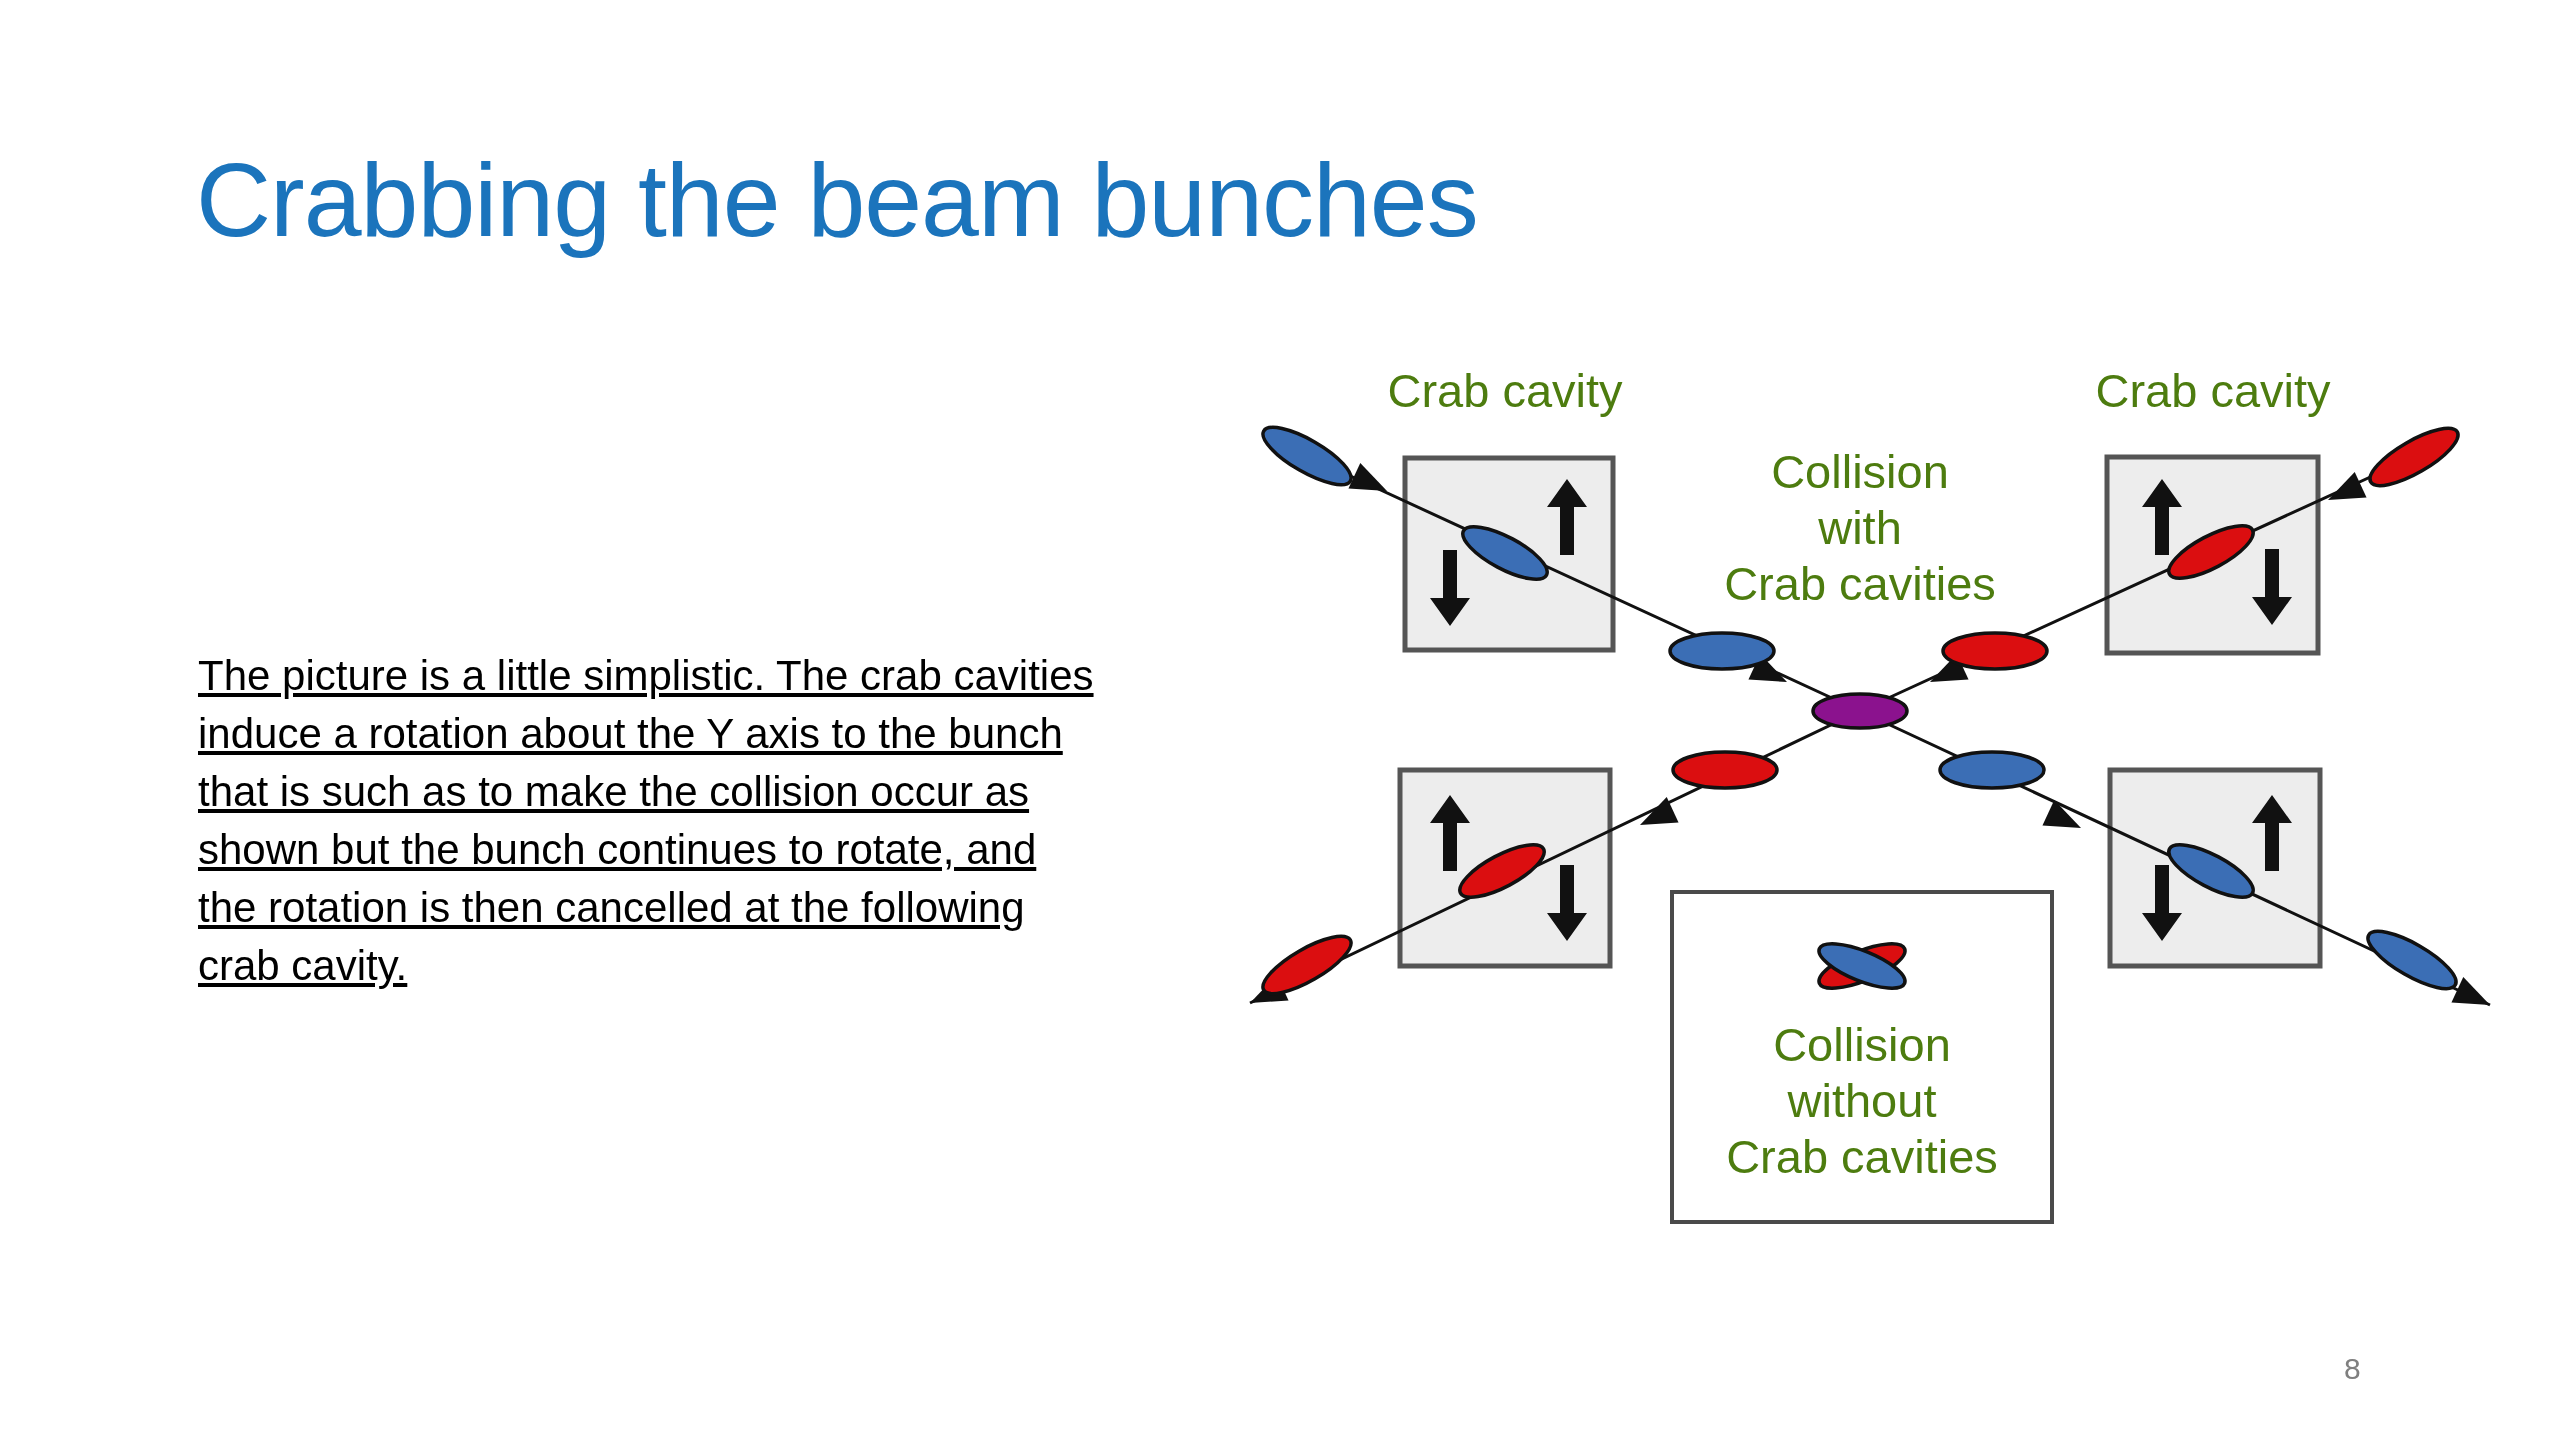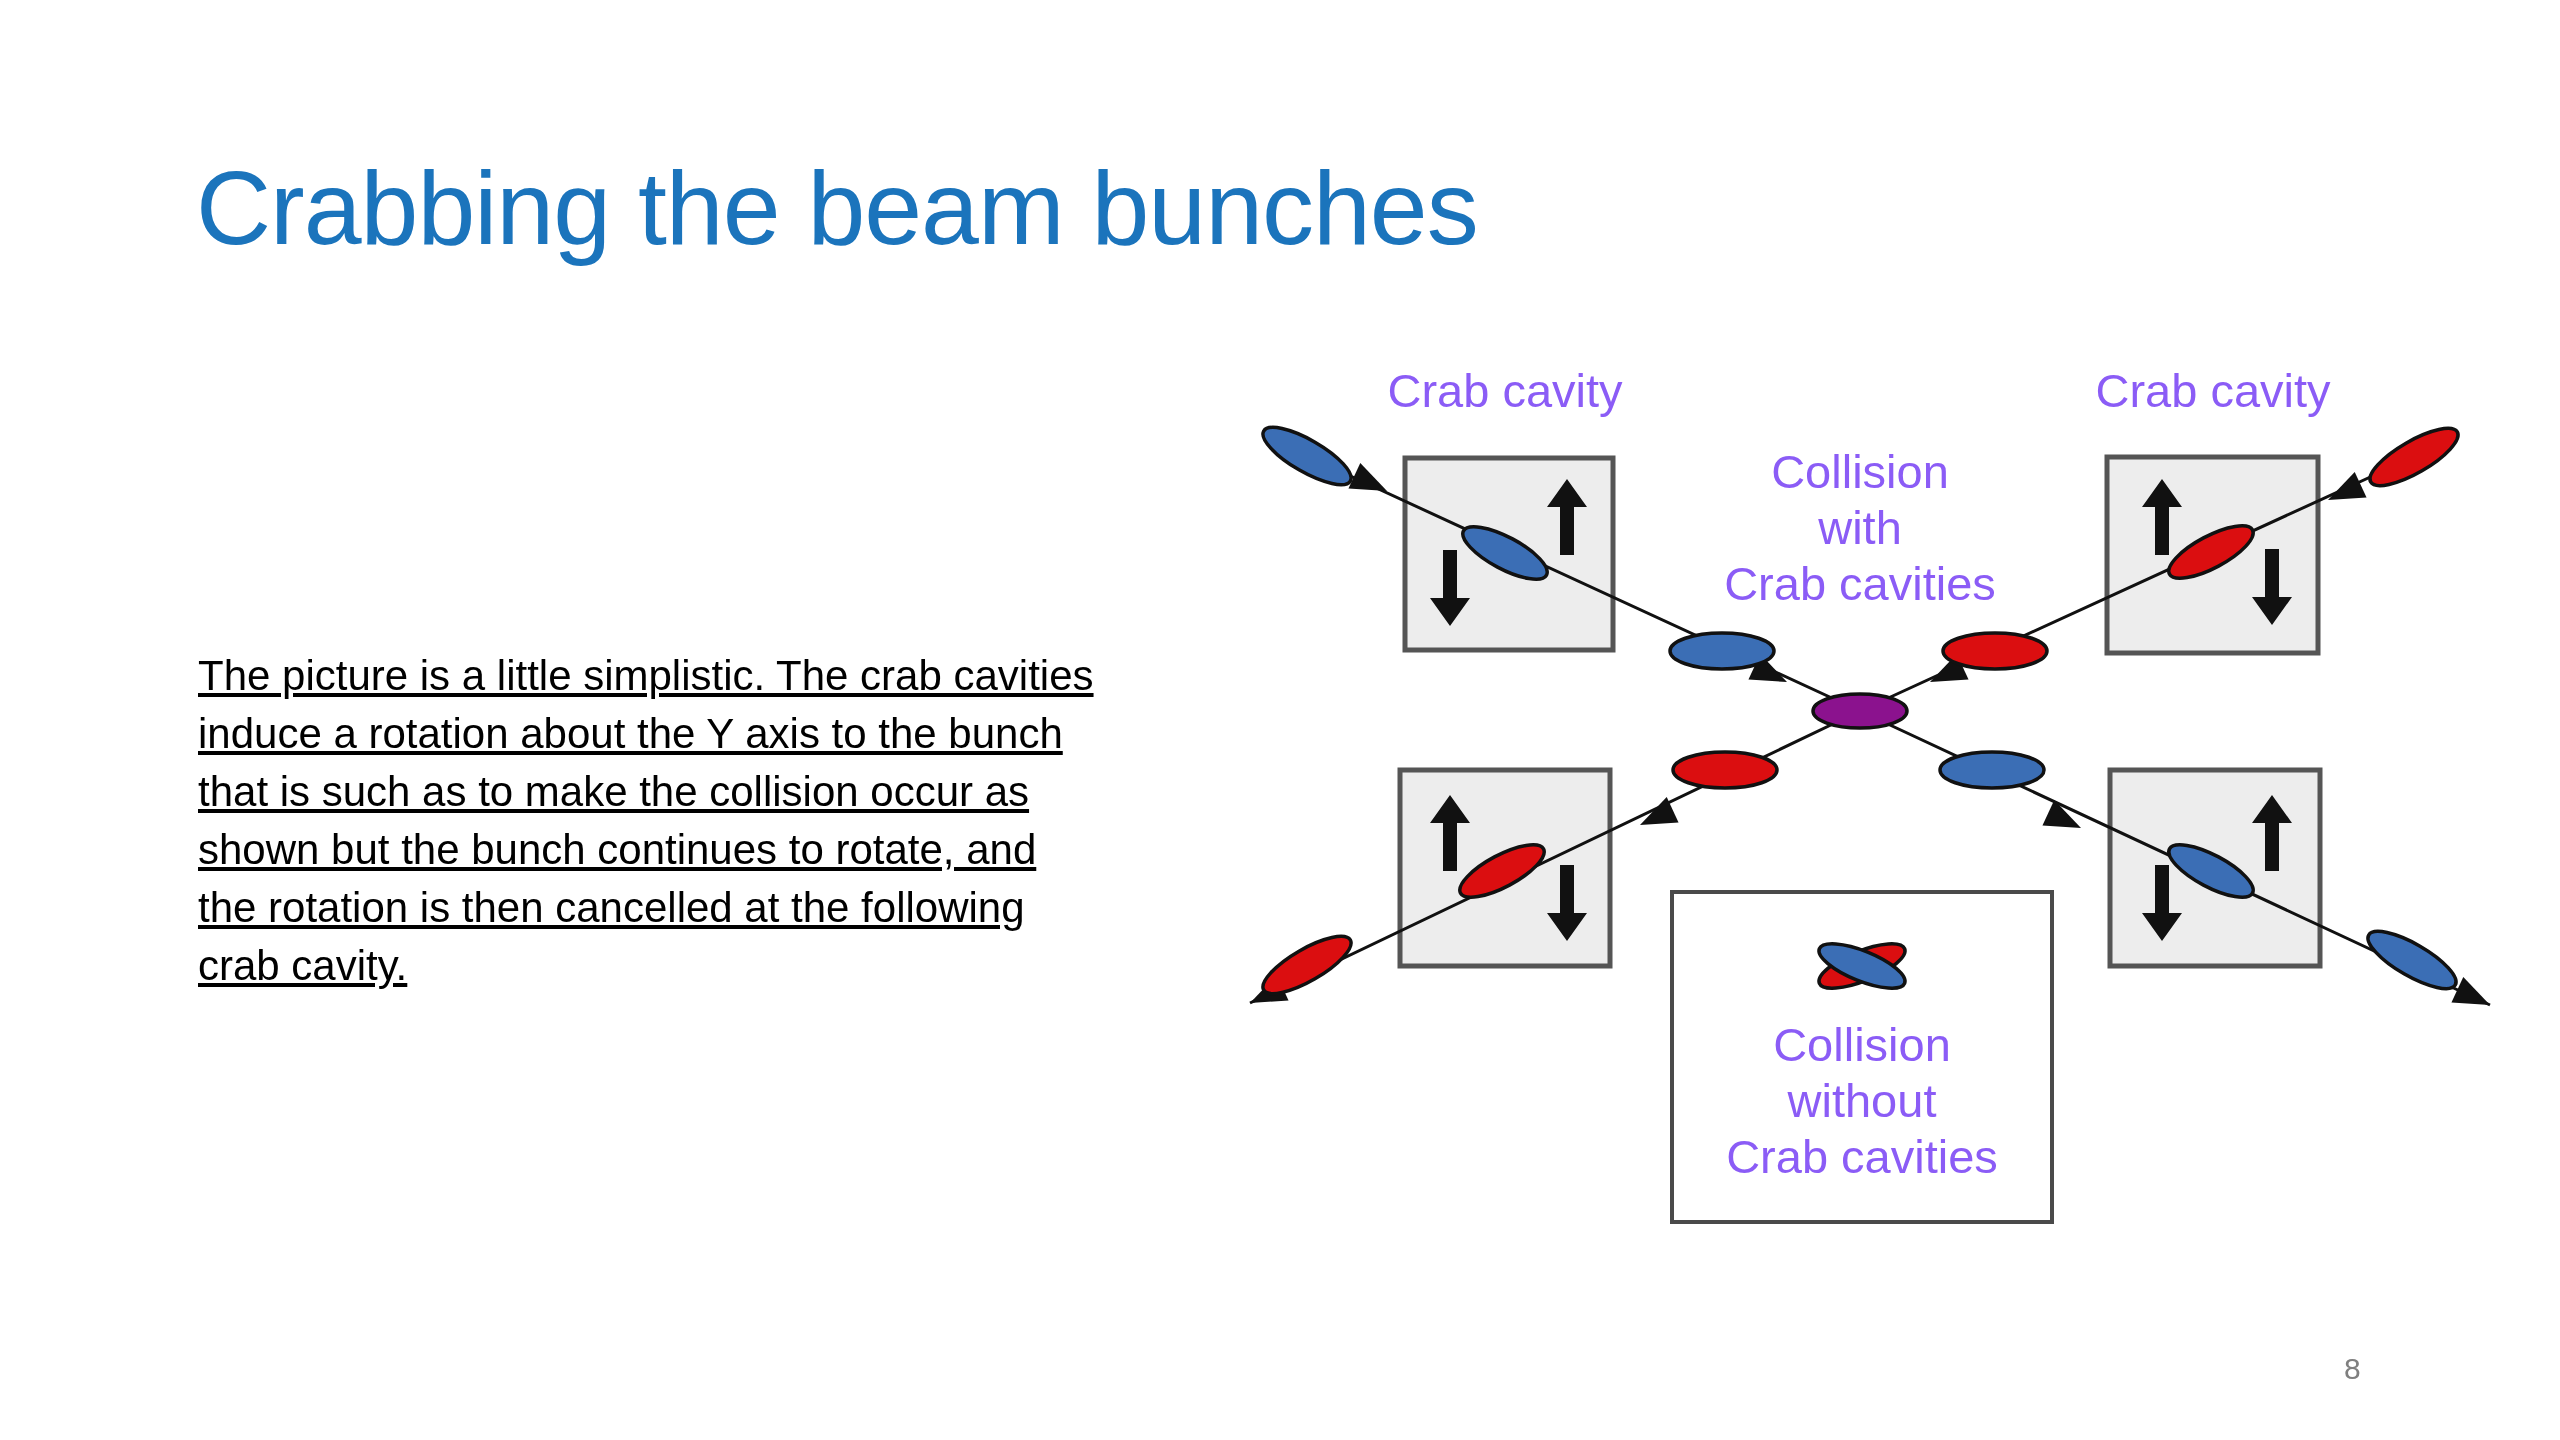--- a/index.html
+++ b/index.html
@@ -13,21 +13,20 @@
   }
   .slide-title {
     position: absolute;
     left: 196px;
     top: 146px;
     font-size: 104px;
     line-height: 1.05;
     color: var(--title-blue, #1B74BC);
     letter-spacing: -1px;
     white-space: nowrap;
-    margin-top: 8px;
   }
   .body-para {
     position: absolute;
     left: 198px;
     width: 1120px;
     font-size: 42px;
     line-height: 58px;
     color: var(--body-text, #000000);
     white-space: pre-line;
   }
@@ -45,21 +44,21 @@
     left: 1240px;
     top: 340px;
     width: 1320px;
     height: 960px;
   }
   .diagram-wrap svg { position: absolute; left: 0; top: 0; }
   .diag-label {
     position: absolute;
     font-size: 47px;
     line-height: 56px;
-    color: #8b5cf6;
+    color: #4d7c0f;
     text-align: center;
     white-space: pre-line;
   }
   .diag-label.crab-left  { left: 65px;  top: 23px;  width: 400px; }
   .diag-label.crab-right { left: 773px; top: 23px;  width: 400px; }
   .diag-label.coll-with  { left: 420px; top: 104px; width: 400px; }
   .diag-label.coll-without { left: 432px; top: 677px; width: 380px; }
   .cavity-box { fill: var(--box-fill, #EDEDED); stroke: var(--box-border, #555555); stroke-width: 5; }
   .wo-box { fill: #ffffff; stroke: #4A4A4A; stroke-width: 4; }
   .beam-line { fill: none; stroke: var(--diagram-line, #111111); stroke-width: 3; }

